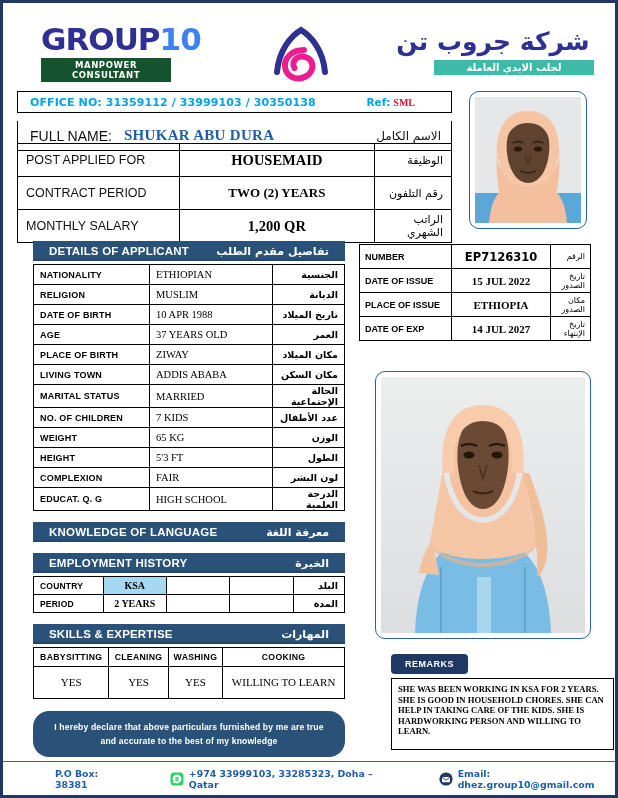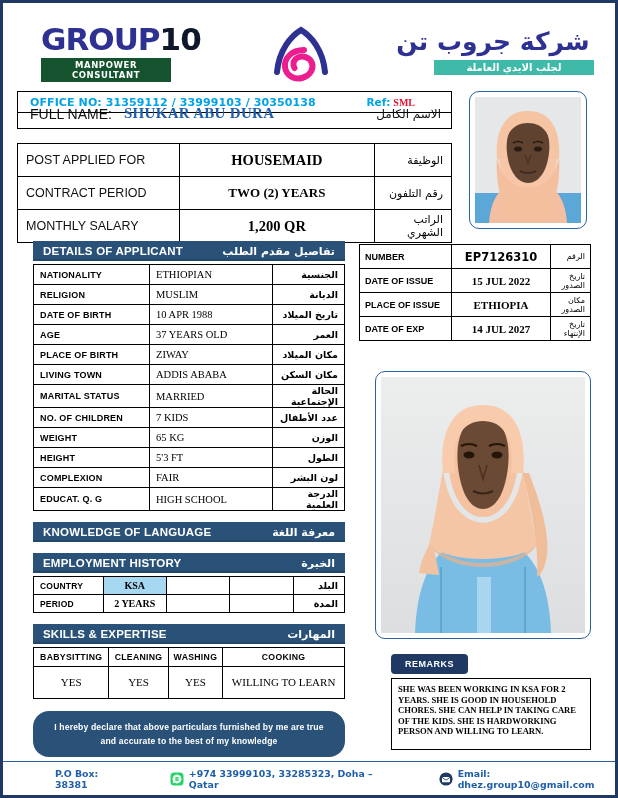--- a/index.html
+++ b/index.html
@@ -23,21 +23,21 @@
   .header {
     position: absolute; left: 0; top: 0;
     width: 612px; height: 84px;
   }
   .logo-block { position: absolute; left: 38px; top: 20px; }
   .logo-word {
     font-size: 31px; font-weight: 800; letter-spacing: -1px;
     line-height: 32px; font-family: "DejaVu Sans", sans-serif;
   }
   .logo-word .g10-a { color: #2e3192; }
-  .logo-word .g10-b { color: #0f172a; text-align: center; }
+  .logo-word .g10-b { color: #3b82f6; text-align: center; }
   .logo-sub {
     margin-top: 3px; background: #14532d; color: #ffffff;
     font-size: 8.5px; font-weight: 700; letter-spacing: .6px;
     text-align: center; padding: 2px 6px 2px 6px; width: 130px;
     font-family: "DejaVu Sans", sans-serif;
   }
   .logo-mark { position: absolute; left: 268px; top: 23px; width: 60px; height: 58px; }
   .arabic-block { position: absolute; right: 18px; top: 24px; text-align: center; width: 208px; }
   .arabic-title {
     font-size: 25px; font-weight: 700; color: #2e3192; direction: rtl;
@@ -59,21 +59,21 @@
   .office-no {
     margin-left: 12px; color: #00a2e8; font-size: 11px; font-weight: 800;
     font-family: "DejaVu Sans", sans-serif; letter-spacing: .1px;
   }
   .ref-wrap { margin-left: auto; margin-right: 36px; font-size: 10.5px; font-weight: 800; }
   .ref-lbl { color: #00a2e8; font-family: "DejaVu Sans", sans-serif; }
   .ref-val { color: #e8112d; font-family: "Liberation Serif", serif; font-size: 10px; }
 
   
   .name-row {
-    position: absolute; left: 14px; top: 96px;
+    position: absolute; left: 14px; top: 118px;
     width: 435px; height: 30px;
     border: 1.5px solid #000; border-top: none;
     display: flex; align-items: center;
   }
   .name-lbl { margin-left: 12px; font-size: 14px; color: #111; }
   .name-val {
     margin-left: 12px; font-size: 15px; font-weight: 800; color: #1f5fa9;
     font-family: "Liberation Serif", serif; letter-spacing: .3px;
   }
   .name-ar {
@@ -107,21 +107,21 @@
     background: #fff; padding: 5px;
   }
   .photo-top { left: 466px; top: 88px; width: 118px; height: 138px; }
   .photo-big { left: 372px; top: 368px; width: 216px; height: 268px; }
   .photo-inner { width: 100%; height: 100%; overflow: hidden; position: relative; background:#e9eaec; }
 
   
   .sec-hdr {
     background: #2a5278; color: #fff;
     display: flex; align-items: center; justify-content: space-between;
-    padding: 0 10px; height: 20px;
+    padding: 0 16px; height: 20px;
     box-shadow: inset 0 -2px 0 rgba(0,0,0,.12);
   }
   .sec-hdr .en { font-size: 11.5px; font-weight: 700; letter-spacing: .2px; }
   .sec-hdr .ar {
     font-size: 11px; direction: rtl; font-weight: 700;
     font-family: "DejaVu Sans", sans-serif;
   }
 
   
   .left-col { position: absolute; left: 30px; top: 238px; width: 312px; }
@@ -179,21 +179,21 @@
     text-align: center; font-family: "Liberation Serif", serif; font-size: 11px;
     font-weight: 700;
   }
   .pp-val.mono { font-family: "DejaVu Sans", sans-serif; font-size: 11.5px; font-weight: 700; }
   .pp-ar {
     width: 40px; text-align: right; direction: rtl; font-size: 8px; line-height: 9px;
     font-family: "DejaVu Sans", sans-serif;
   }
 
   
-  .remarks-wrap { position: absolute; left: 388px; top: 650px; width: 200px; }
+  .remarks-wrap { position: absolute; left: 388px; top: 650px; width: 223px; }
   .remarks-tag {
     background: #1f3864; color: #fff; font-size: 9px; font-weight: 800;
     letter-spacing: .5px; display: inline-block; padding: 5px 14px;
     border-radius: 4px;
   }
   .remarks-box {
     border: 1.2px solid #000; padding: 5px 6px; margin-top: 4px;
     font-family: "Liberation Serif", serif; font-size: 8.6px; line-height: 10.6px;
     min-height: 72px;
     font-weight: bold;

